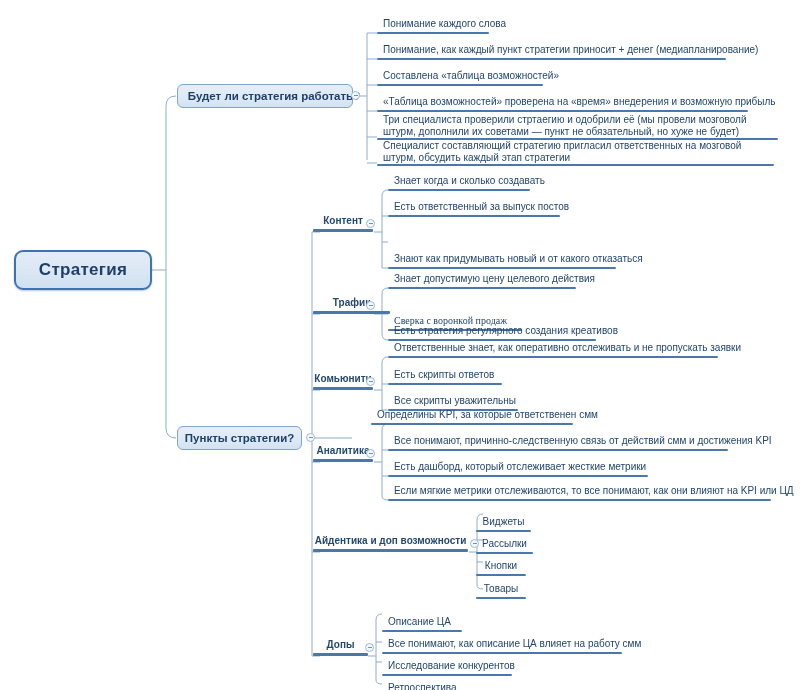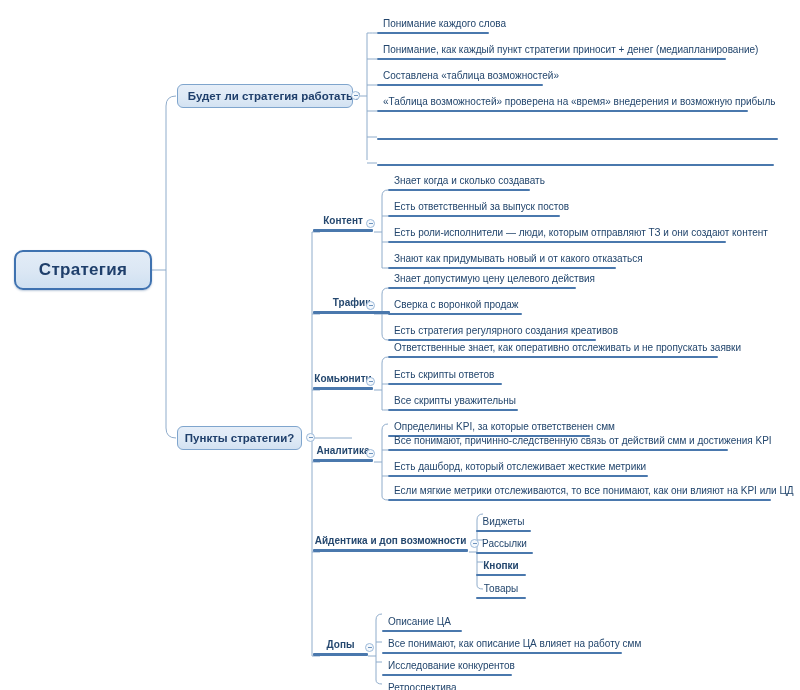--- a/index.html
+++ b/index.html
@@ -206,23 +206,25 @@
   </div>
   <div class="leaf" style="left:377px;top:68px;width:166px;height:18px;">
     <span class="leaf-text">Составлена «таблица возможностей»</span>
     <span class="leaf-rule"></span>
   </div>
   <div class="leaf" style="left:377px;top:94px;width:371px;height:18px;">
     <span class="leaf-text">«Таблица возможностей» проверена на «время» внедерения и возможную прибыль</span>
     <span class="leaf-rule"></span>
   </div>
   <div class="leaf" style="left:377px;top:110px;width:401px;height:30px;">
+    <span class="leaf-text wrap" style="left:6px;right:2px;bottom:3px;width:auto;">Три специалиста проверили стртаегию и одобрили её (мы провели мозговолй штурм, дополнили их советами — пункт не обязательный, но хуже не будет)</span>
     <span class="leaf-rule"></span>
   </div>
   <div class="leaf" style="left:377px;top:136px;width:397px;height:30px;">
+    <span class="leaf-text wrap" style="left:6px;right:2px;bottom:3px;width:auto;">Специалист составляющий стратегию пригласил ответственных на мозговой штурм, обсудить каждый этап стратегии</span>
     <span class="leaf-rule"></span>
   </div>
 
   <div class="branch-node" style="left:177px;top:426px;width:125px;height:24px;">
     <span>Пункты стратегии?</span>
   </div>
   <div class="toggle" style="left:306px;top:433px;"></div>
 
   <div class="section" style="left:313px;top:214px;width:60px;height:18px;">
     <span class="sec-text">Контент</span>
@@ -231,40 +233,36 @@
   <div class="toggle" style="left:366px;top:219px;"></div>
 
   <div class="leaf" style="left:388px;top:173px;width:142px;height:18px;">
     <span class="leaf-text">Знает когда и сколько создавать</span>
     <span class="leaf-rule"></span>
   </div>
   <div class="leaf" style="left:388px;top:199px;width:172px;height:18px;">
     <span class="leaf-text">Есть ответственный за выпуск постов</span>
     <span class="leaf-rule"></span>
   </div>
-  <div class="leaf" style="left:388px;top:225px;width:338px;height:18px;">
-    <span class="leaf-text">Есть роли-исполнители — люди, которым отправляют ТЗ и они создают контент</span>
-    <span class="leaf-rule"></span>
-  </div>
   <div class="leaf" style="left:388px;top:251px;width:228px;height:18px;">
     <span class="leaf-text">Знают как придумывать новый и от какого отказаться</span>
     <span class="leaf-rule"></span>
   </div>
 
   <div class="section" style="left:313px;top:296px;width:77px;height:18px;">
     <span class="sec-text">Трафик</span>
     <span class="sec-rule"></span>
   </div>
   <div class="toggle" style="left:366px;top:301px;"></div>
 
   <div class="leaf" style="left:388px;top:271px;width:188px;height:18px;">
     <span class="leaf-text">Знает допустимую цену целевого действия</span>
     <span class="leaf-rule"></span>
   </div>
-  <div class="leaf" style="left:388px;top:297px;width:134px;height:18px;">
+  <div class="leaf" style="left:388px;top:313px;width:134px;height:18px;font-family:Liberation Serif, serif;">
     <span class="leaf-text">Сверка с воронкой продаж</span>
     <span class="leaf-rule"></span>
   </div>
   <div class="leaf" style="left:388px;top:323px;width:208px;height:18px;">
     <span class="leaf-text">Есть стратегия регулярного создания креативов</span>
     <span class="leaf-rule"></span>
   </div>
 
   <div class="section" style="left:313px;top:372px;width:60px;height:18px;">
     <span class="sec-text">Комьюнити</span>
@@ -284,21 +282,21 @@
     <span class="leaf-text">Все скрипты уважительны</span>
     <span class="leaf-rule"></span>
   </div>
 
   <div class="section" style="left:313px;top:444px;width:60px;height:18px;">
     <span class="sec-text">Аналитика</span>
     <span class="sec-rule"></span>
   </div>
   <div class="toggle" style="left:366px;top:449px;"></div>
 
-  <div class="leaf" style="left:388px;top:407px;width:202px;height:18px;margin-top:12px;">
+  <div class="leaf" style="left:371px;top:407px;width:202px;height:18px;">
     <span class="leaf-text">Определины KPI, за которые ответственен смм</span>
     <span class="leaf-rule"></span>
   </div>
   <div class="leaf" style="left:388px;top:433px;width:340px;height:18px;">
     <span class="leaf-text">Все понимают, причинно-следственную связь от действий смм и достижения KPI</span>
     <span class="leaf-rule"></span>
   </div>
   <div class="leaf" style="left:388px;top:459px;width:260px;height:18px;">
     <span class="leaf-text">Есть дашборд, который отслеживает жесткие метрики</span>
     <span class="leaf-rule"></span>
@@ -315,21 +313,21 @@
   <div class="toggle" style="left:470px;top:539px;"></div>
 
   <div class="leaf centered" style="left:476px;top:514px;width:55px;height:18px;">
     <span class="leaf-text">Виджеты</span>
     <span class="leaf-rule"></span>
   </div>
   <div class="leaf centered" style="left:476px;top:536px;width:57px;height:18px;">
     <span class="leaf-text">Рассылки</span>
     <span class="leaf-rule"></span>
   </div>
-  <div class="leaf centered" style="left:476px;top:558px;width:50px;height:18px;font-weight:bold;">
+  <div class="leaf centered" style="left:476px;top:558px;width:50px;height:18px;">
     <span class="leaf-text">Кнопки</span>
     <span class="leaf-rule"></span>
   </div>
   <div class="leaf centered" style="left:476px;top:581px;width:50px;height:18px;">
     <span class="leaf-text">Товары</span>
     <span class="leaf-rule"></span>
   </div>
 
   <div class="section" style="left:313px;top:638px;width:55px;height:18px;">
     <span class="sec-text">Допы</span>

